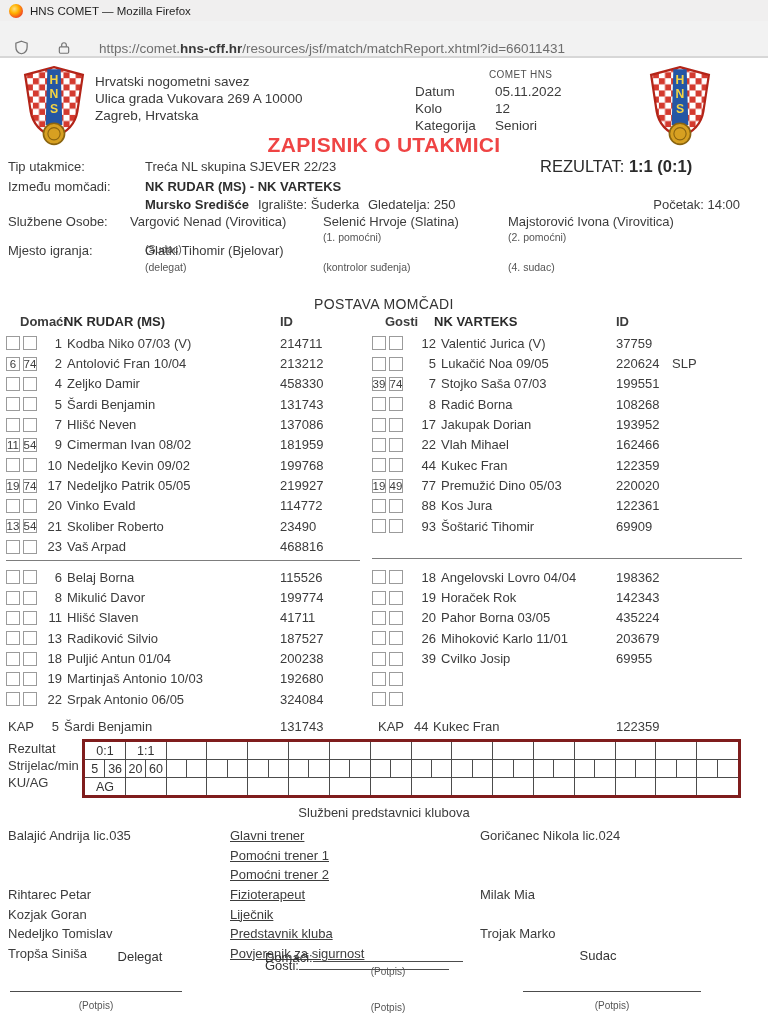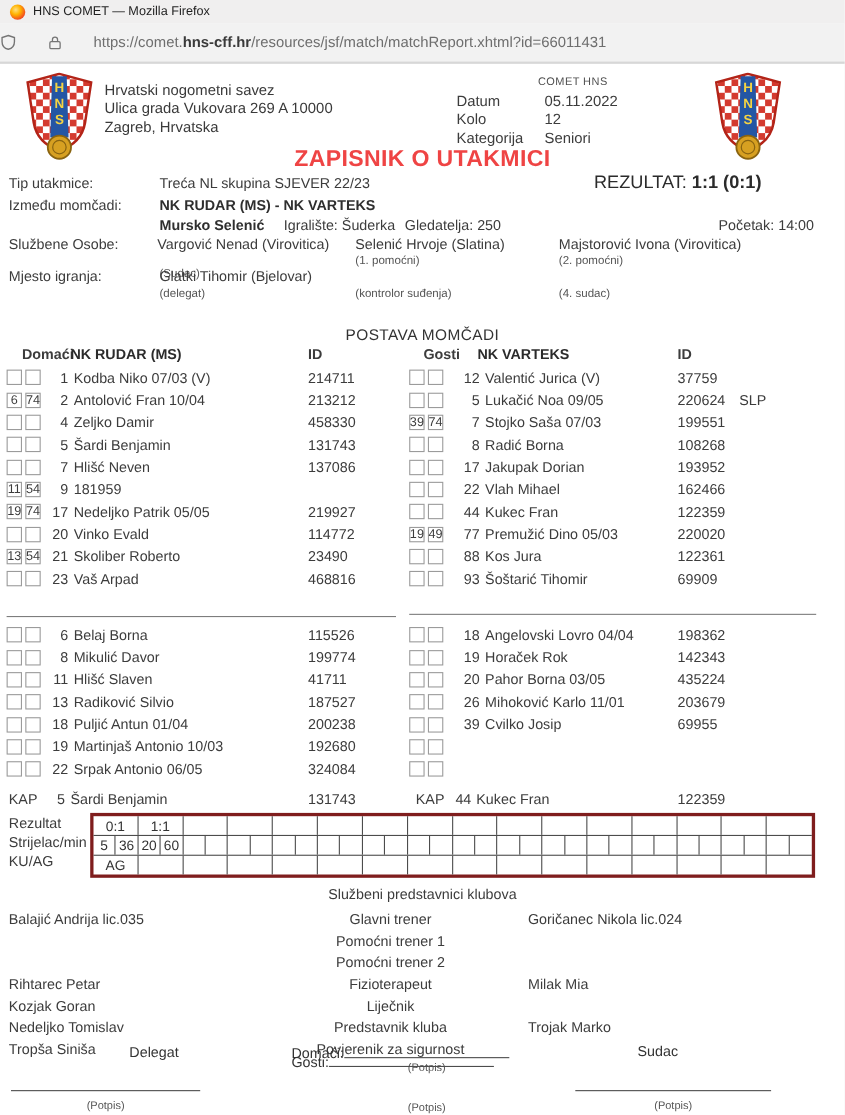--- a/index.html
+++ b/index.html
@@ -4,21 +4,21 @@
 <style>
   html,body{margin:0;padding:0;}
   body{font-family:"Liberation Sans", sans-serif; background:#dcdcdc;}
   .screen{position:relative;width:768px;height:1014px;background:#ffffff;overflow:hidden;color:#3c3c3c;}
   .abs{position:absolute;white-space:nowrap;}
 
   
   .titlebar{position:absolute;top:0;left:0;right:0;height:21px;background:#f0efef;display:flex;align-items:center;padding-left:9px;gap:7px;box-sizing:border-box;}
   .ff-icon{width:14px;height:14px;border-radius:50%;background:radial-gradient(circle at 38% 35%, #ffe082 0%, #ffb300 35%, #f4511e 70%, #b71c1c 100%);flex:0 0 auto;}
   .win-title{font-size:11.5px;color:#1f1f1f;}
-  .urlbar{position:absolute;top:21px;left:0;right:0;height:37px;background:#f2f2f2;border-bottom:2px solid #d7d7d7;display:flex;align-items:center;padding:0 0;gap:28px;box-sizing:border-box;}
+  .urlbar{position:absolute;top:21px;left:0;right:0;height:37px;background:#f2f2f2;border-bottom:2px solid #d7d7d7;display:flex;align-items:flex-end;padding:0 14px;gap:28px;box-sizing:border-box;}
   .url-text{font-size:13.5px;color:#6e6e6e;}
   .url-text b{color:#3a3a3a;}
   .chrome-icon{display:flex;align-items:center;}
 
   
   .org-line{font-size:13.5px;color:#3a3a3a;}
   .hdr-label{font-size:13.5px;}
   .comet-small{font-size:10px;color:#4f4f4f;letter-spacing:.4px;}
   .report-title{font-size:21px;font-weight:bold;color:#ef4444;letter-spacing:.3px;}
 
@@ -50,21 +50,21 @@
   .sgrid-row{display:grid;grid-template-columns:repeat(32,1fr);height:17px;}
   .sgrid-row:not(:last-child){border-bottom:1px solid #4c4c4c;}
   .sgrid .cell{border-right:1px solid #4c4c4c;display:flex;align-items:center;justify-content:center;font-size:12.5px;color:#333;overflow:hidden;}
   .sgrid .cell:last-child{border-right:none;}
   .span2{grid-column:span 2;}
   .grid-label{font-size:13px;}
 
   
   .reps{position:absolute;left:8px;top:826px;width:744px;}
   .reps-row{display:grid;grid-template-columns:222px 250px 1fr;height:19.6px;align-items:center;font-size:13px;}
-  .reps-role{text-align:center;}
+  .reps-role{text-decoration:underline;}
 
   
   .sig-label{font-size:13px;color:#333;}
   .sig-line{display:inline-block;border-bottom:1.5px solid #4c4c4c;height:13px;}
   .potpis{font-size:10px;color:#555;}
   .hline{position:absolute;border-top:1.5px solid #4c4c4c;height:0;}
 </style>
 </head>
 <body>
 
@@ -131,27 +131,27 @@
   <div class="abs report-title" style="left:0;top:133px;width:768px;text-align:center;">ZAPISNIK O UTAKMICI</div>
 
   <span class="abs mi-label" style="left:8px;top:159px;">Tip utakmice:</span>
   <span class="abs mi-val" style="left:145px;top:159px;">Treća NL skupina SJEVER 22/23</span>
   <span class="abs rez" style="left:540px;top:157px;"><span>REZULTAT:</span> <b>1:1 (0:1)</b></span>
 
   <span class="abs mi-label" style="left:8px;top:179px;">Između momčadi:</span>
   <span class="abs mi-val mi-bold" style="left:145px;top:179px;">NK RUDAR (MS) - NK VARTEKS</span>
 
   <span class="abs mi-label" style="left:8px;top:197px;margin-top:46px;">Mjesto igranja:</span>
-  <span class="abs mi-val mi-bold" style="left:145px;top:197px;">Mursko Selenić</span>
+  <span class="abs mi-val mi-bold" style="left:145px;top:197px;">Mursko Središće</span>
   <span class="abs mi-val" style="left:258px;top:197px;"><span>Igralište:</span> <span>Šuderka</span></span>
   <span class="abs mi-val" style="left:368px;top:197px;"><span>Gledatelja:</span> <span>250</span></span>
   <span class="abs mi-val" style="right:28px;top:197px;"><span>Početak:</span> <span>14:00</span></span>
 
   <span class="abs mi-label" style="left:8px;top:214px;">Službene Osobe:</span>
-  <span class="abs mi-val" style="left:143px;top:214px;">Vargović Nenad (Virovitica)</span>
+  <span class="abs mi-val" style="left:130px;top:214px;">Vargović Nenad (Virovitica)</span>
   <span class="abs mi-val" style="left:323px;top:214px;">Selenić Hrvoje (Slatina)</span>
   <span class="abs mi-val" style="left:508px;top:214px;">Majstorović Ivona (Virovitica)</span>
   <span class="abs role-small" style="left:145px;top:231px;margin-top:12px;">(Sudac)</span>
   <span class="abs role-small" style="left:323px;top:231px;">(1. pomoćni)</span>
   <span class="abs role-small" style="left:508px;top:231px;">(2. pomoćni)</span>
   <span class="abs mi-val" style="left:145px;top:243px;">Glatki Tihomir (Bjelovar)</span>
   <span class="abs role-small" style="left:145px;top:261px;">(delegat)</span>
   <span class="abs role-small" style="left:323px;top:261px;">(kontrolor suđenja)</span>
   <span class="abs role-small" style="left:508px;top:261px;">(4. sudac)</span>
 
@@ -208,24 +208,33 @@
         <span class="pnum">7</span>
         <span class="pname">Hlišć Neven</span>
         <span class="pid">137086</span>
         <span class="pnote"></span>
       </div>
 
       <div class="prow-l">
         <span class="cb">11</span>
         <span class="cb">54</span>
         <span class="pnum">9</span>
+        <span class="pname">Cimerman Ivan 08/02</span>
         <span class="pid">181959</span>
         <span class="pnote"></span>
       </div>
 
+      <div class="prow-l">
+        <span class="cb"></span>
+        <span class="cb"></span>
+        <span class="pnum">10</span>
+        <span class="pname">Nedeljko Kevin 09/02</span>
+        <span class="pid">199768</span>
+        <span class="pnote"></span>
+      </div>
 
       <div class="prow-l">
         <span class="cb">19</span>
         <span class="cb">74</span>
         <span class="pnum">17</span>
         <span class="pname">Nedeljko Patrik 05/05</span>
         <span class="pid">219927</span>
         <span class="pnote"></span>
       </div>
 

